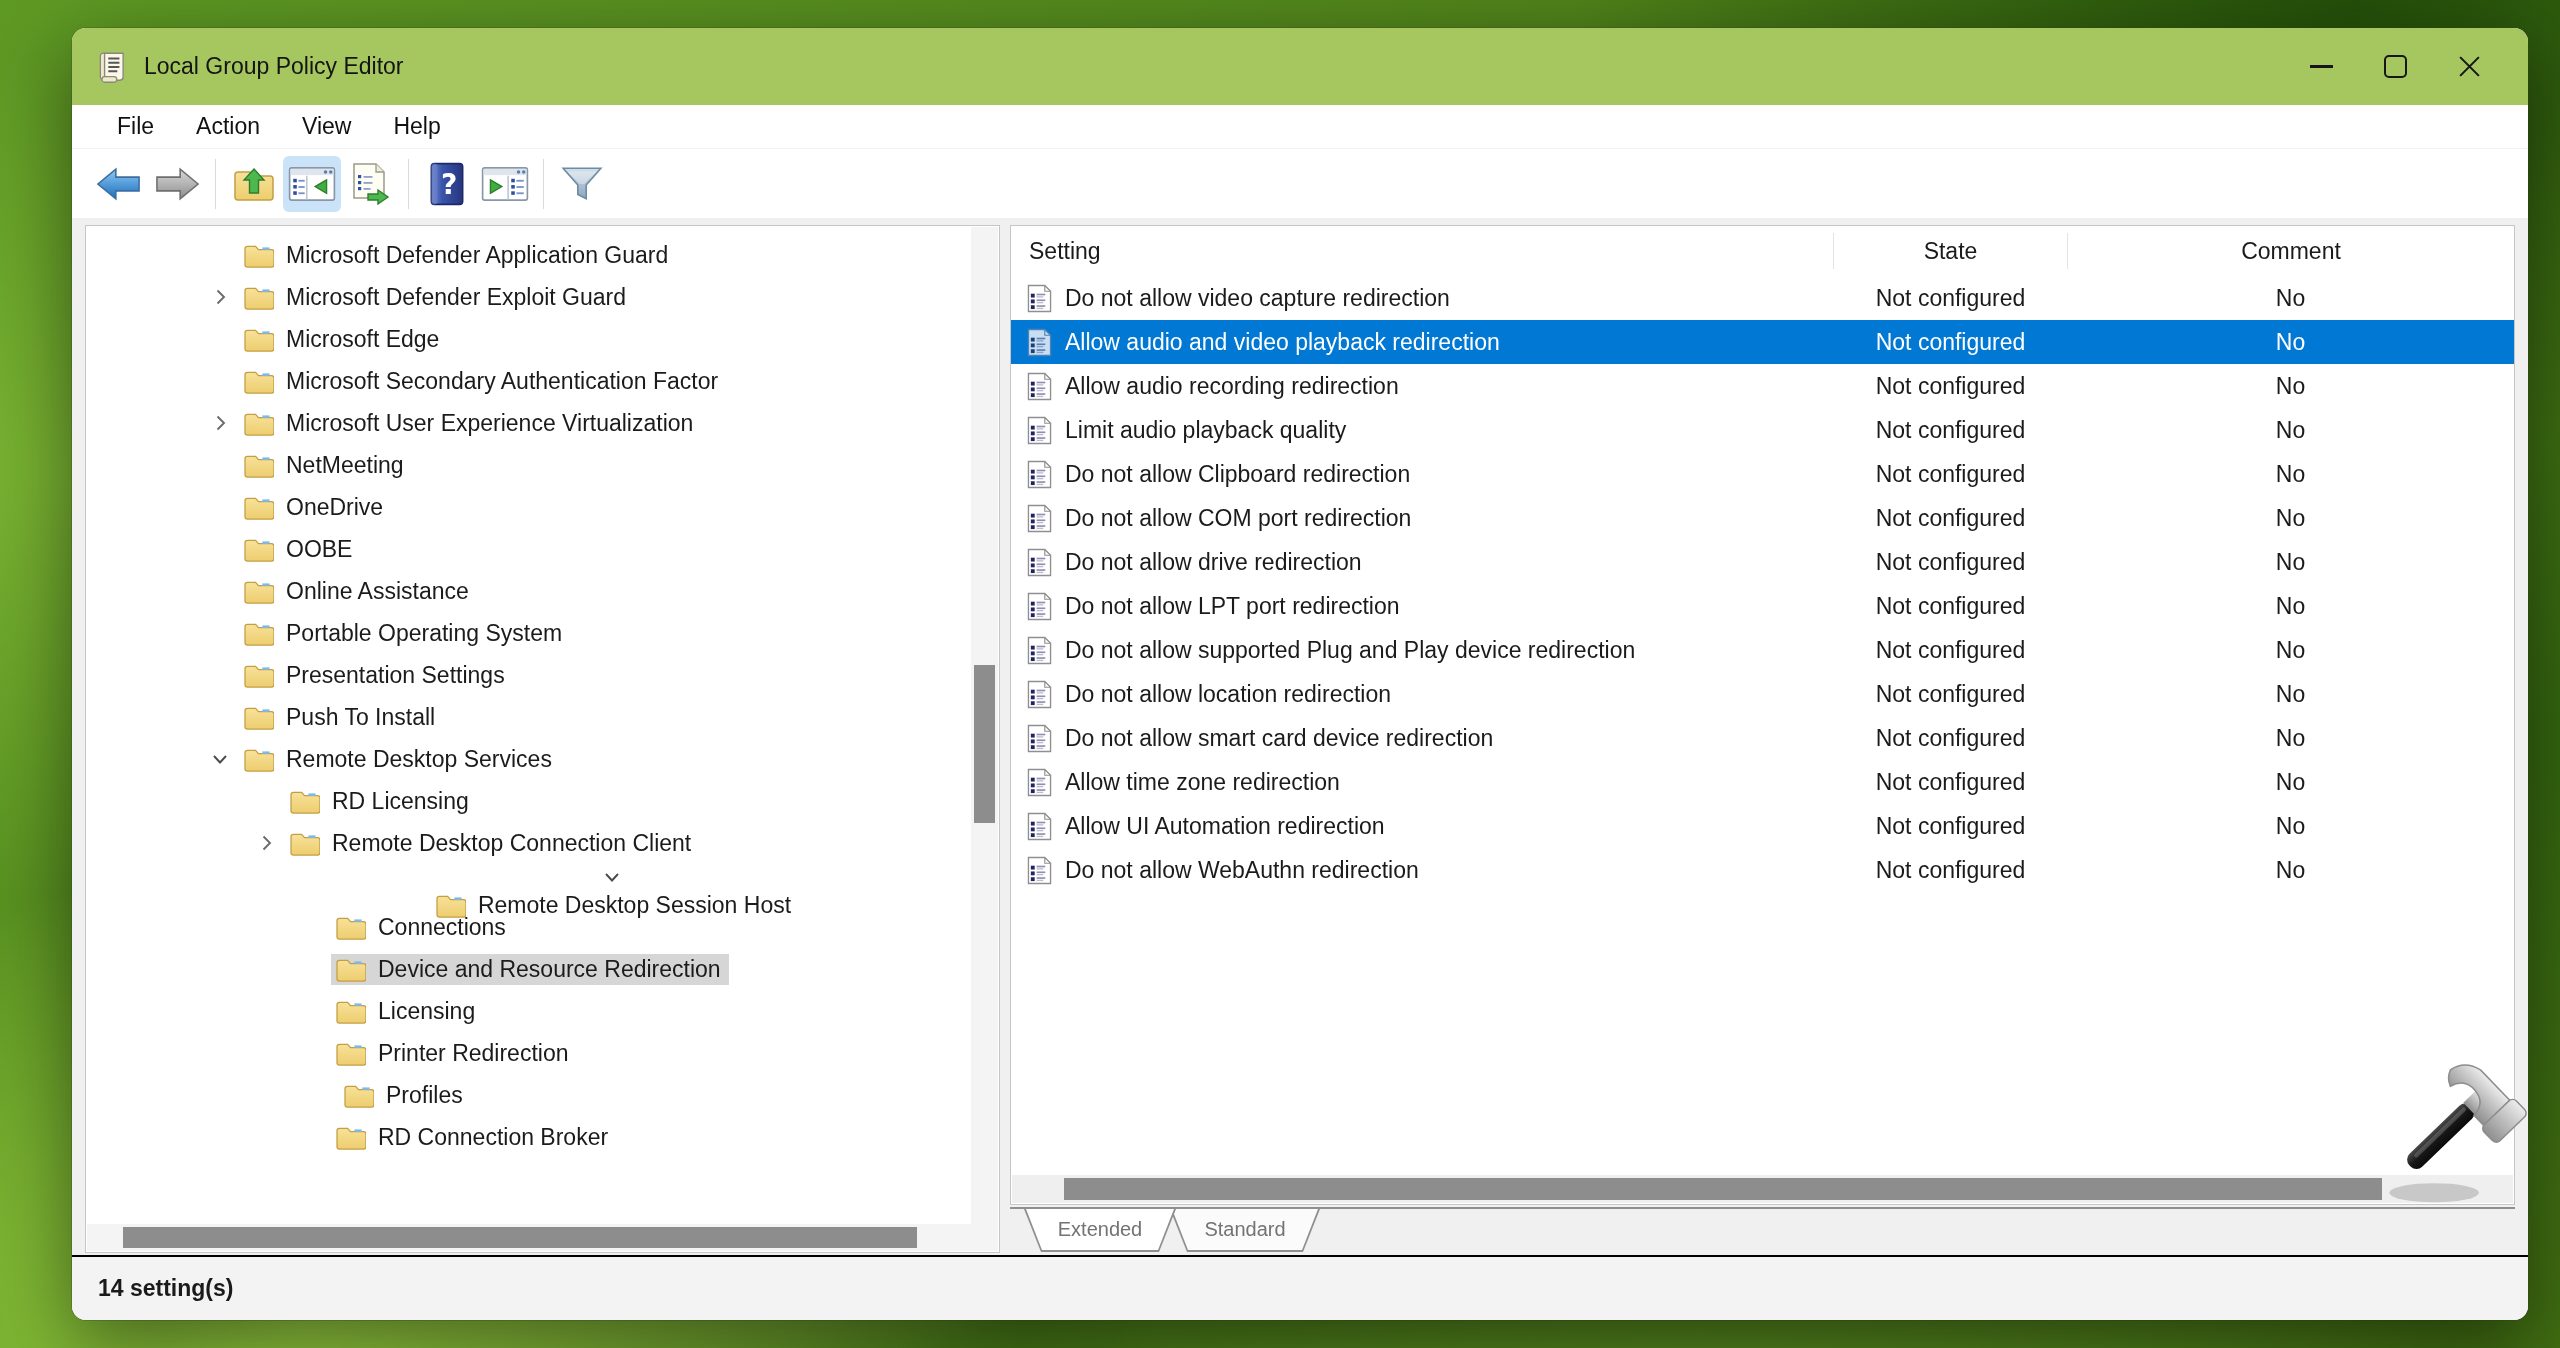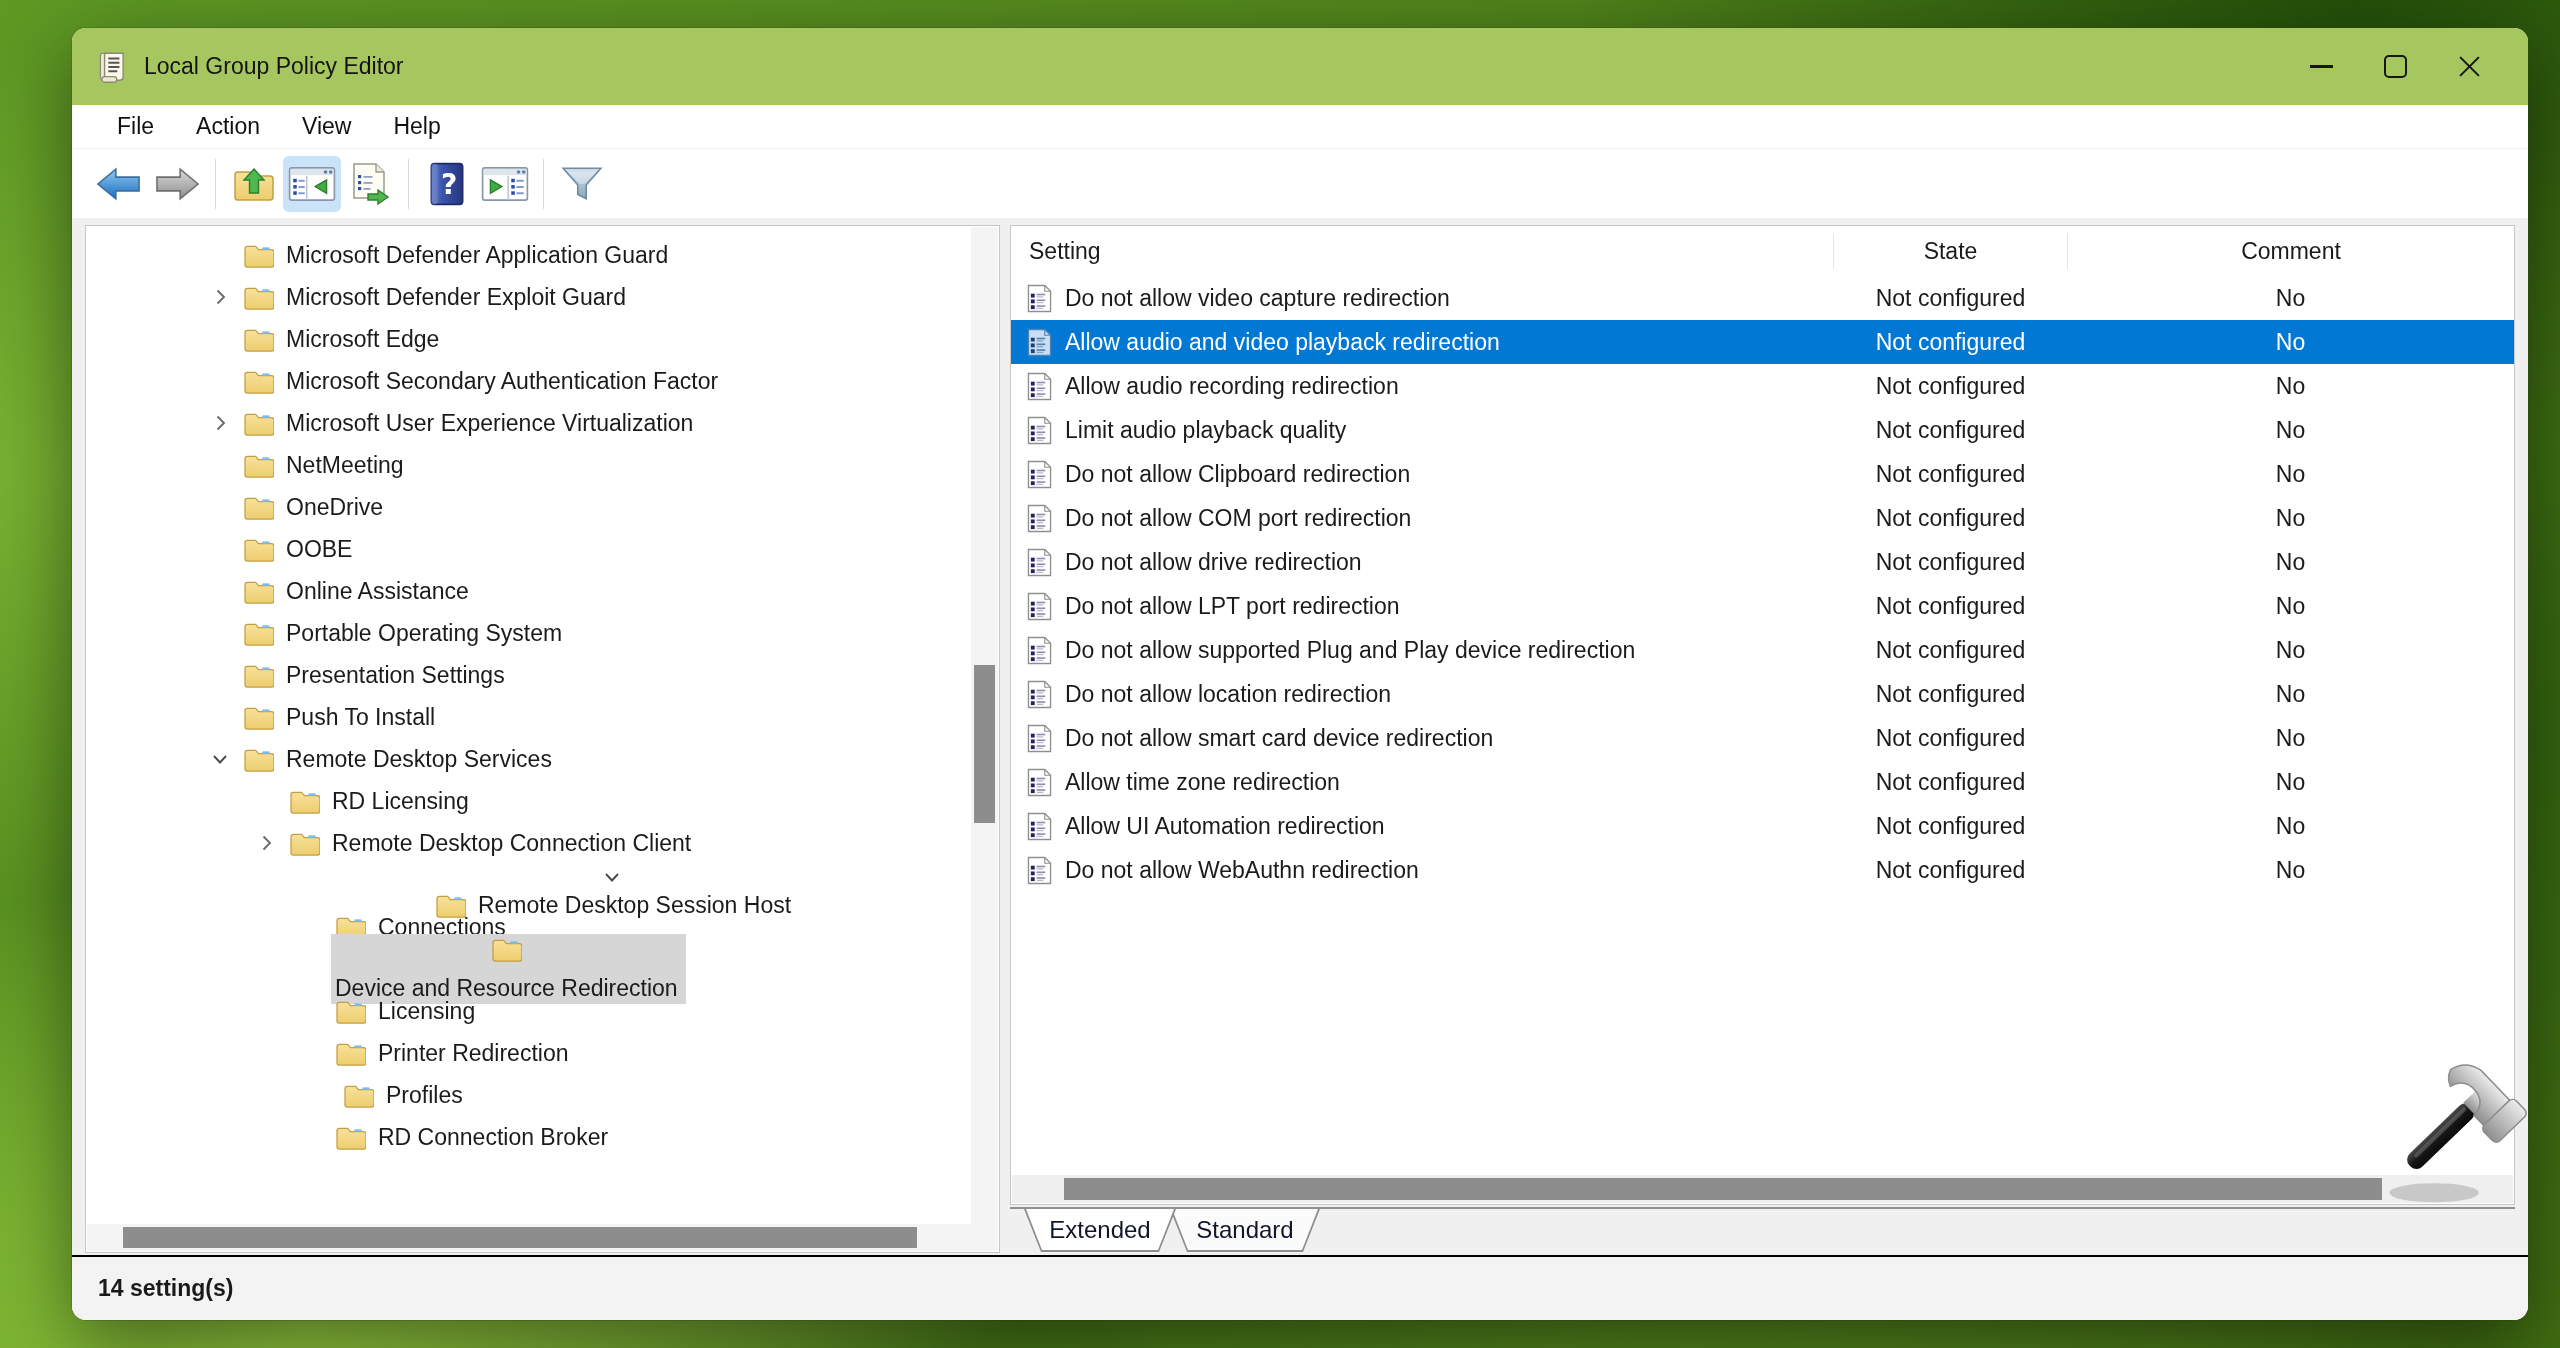--- a/index.html
+++ b/index.html
@@ -39,21 +39,21 @@
   .tb-btn.active{background:#cbe3f8;}
   .tb-sep{width:1px;height:50px;background:#d9d9d9;margin:0 9px;}
   
   .main{position:absolute;top:190px;left:0;right:0;bottom:65px;background:#f0f0f0;}
   .pane{background:#fff;border:1px solid #c6c6c6;box-sizing:border-box;}
   #left-pane{position:absolute;left:13px;top:7px;width:915px;height:1028px;}
   #tree{position:absolute;top:8px;left:1px;right:28px;bottom:28px;overflow:hidden;}
   .tree-row{height:42px;display:flex;align-items:center;font-size:23px;color:#1b1b1b;white-space:nowrap;}
   .chev{width:26px;height:26px;display:inline-flex;align-items:center;justify-content:center;flex:0 0 26px;}
   .hl{display:inline-flex;align-items:center;gap:12px;padding:2px 8px 2px 4px;margin-left:6px;}
-  .hl.sel{background:#d6d6d6;flex-direction:column;}
+  .hl.sel{background:#d6d6d6;}
   .folder{display:inline-flex;}
   
   .vsb{position:absolute;top:1px;right:1px;bottom:28px;width:27px;background:#f4f4f4;}
   .vsb .thumb{position:absolute;left:3px;right:3px;top:438px;height:158px;background:#8d8d8d;}
   .hsb{position:absolute;left:1px;height:27px;background:#f4f4f4;}
   #left-hsb{right:28px;bottom:1px;}
   #left-hsb .thumb{position:absolute;top:3px;bottom:3px;left:36px;width:794px;background:#8d8d8d;}
   .sb-corner{position:absolute;right:1px;bottom:1px;width:27px;height:27px;background:#f4f4f4;}
   
   #right-pane{position:absolute;left:938px;top:7px;right:13px;height:1028px;}
@@ -66,21 +66,21 @@
   .list-row .c1{width:823px;display:flex;align-items:center;gap:13px;padding-left:16px;box-sizing:border-box;white-space:nowrap;overflow:hidden;}
   .list-row .c2{width:233px;text-align:center;}
   .list-row .c3{flex:1;text-align:center;}
   .list-row.sel{background:var(--selection,#0078d4);color:#fff;}
   #right-hsb{position:absolute;left:1px;right:1px;bottom:1px;height:28px;background:#efefef;}
   #right-hsb .thumb{position:absolute;top:3px;bottom:3px;left:52px;width:1318px;background:#8d8d8d;}
   .pane-divider{position:absolute;top:982px;left:0;right:0;height:2px;background:#8f8f8f;}
   .tabs-row{position:absolute;top:984px;left:0;right:0;height:44px;}
   .tab{position:absolute;top:0;height:43px;}
   .tab .shape{position:absolute;inset:0;background:#8f8f8f;clip-path:polygon(0 0,100% 0,calc(100% - 17px) 100%,17px 100%);}
-  .tab .face{position:absolute;left:2px;right:2px;top:0;bottom:2px;background:#fff;clip-path:polygon(0 0,100% 0,calc(100% - 16px) 100%,16px 100%);display:flex;align-items:center;justify-content:center;font-size:24px;color:#0f172a;}
+  .tab .face{position:absolute;left:2px;right:2px;top:0;bottom:2px;background:#fff;clip-path:polygon(0 0,100% 0,calc(100% - 16px) 100%,16px 100%);display:flex;align-items:center;justify-content:center;font-size:20px;color:#737373;}
   #tab-extended{left:14px;width:152px;z-index:3;}
   #tab-standard{left:160px;width:150px;z-index:2;}
   #tab-standard .face{background:#fbfbfb;}
   
   .statusbar{position:absolute;left:0;right:0;bottom:0;height:65px;background:#f3f3f3;border-top:2px solid #000000;display:flex;align-items:center;padding-left:26px;font-size:23px;color:#1a1a1a;box-sizing:border-box;font-weight:bold;}
   #hammer{position:absolute;left:1358px;top:828px;width:160px;height:160px;z-index:5;}
 </style>
 </head>
 <body>
 

